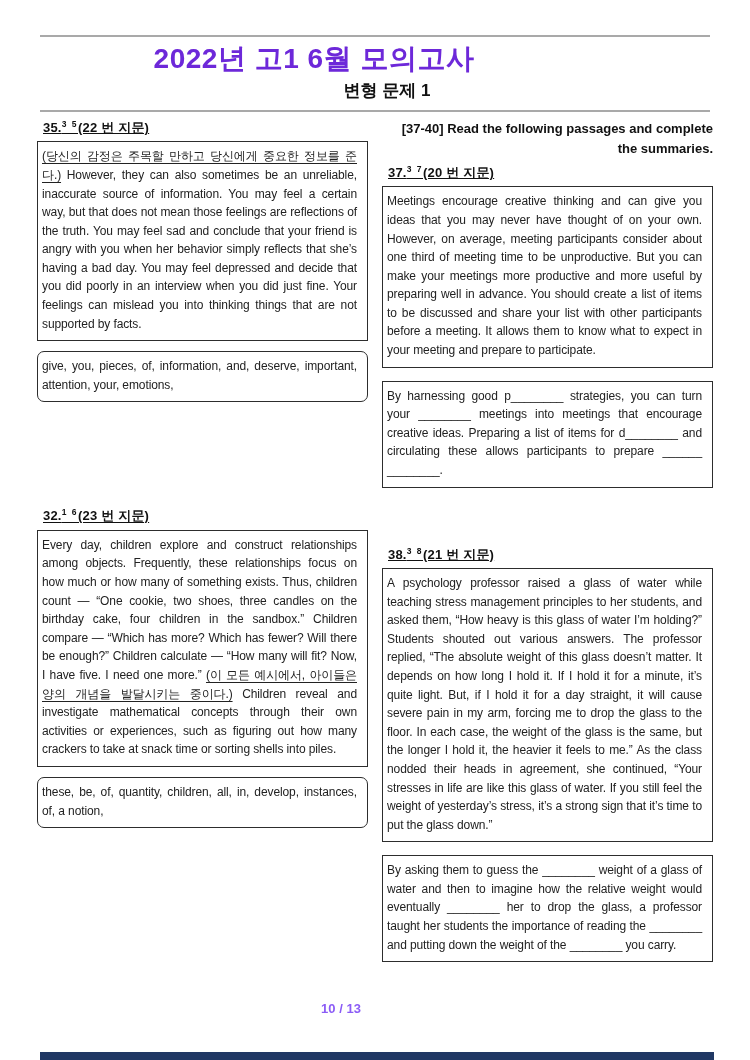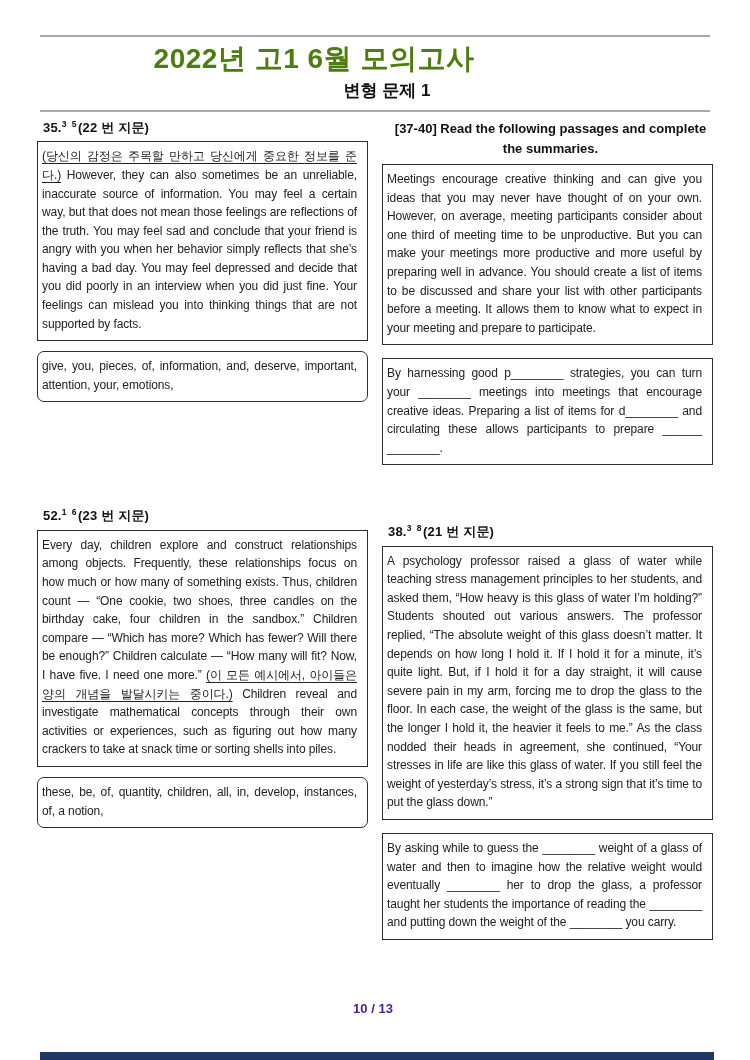--- a/index.html
+++ b/index.html
@@ -25,21 +25,21 @@
   .rule-top { top: 35px; }
   .rule-mid { top: 110px; }
   .title {
     position: absolute;
     top: 40px; left: 0;
     width: 628px;
     text-align: center;
     font-size: 28px;
     font-weight: bold;
     letter-spacing: 0.5px;
-    color: #4d7c0f;
+    color: #6d28d9;
   }
   .subtitle {
     position: absolute;
     top: 79px; left: 12px;
     width: 750px;
     text-align: center;
     font-size: 17px;
     font-weight: bold;
     color: #111;
   }
@@ -49,32 +49,33 @@
     width: 331px;
   }
   .col-left  { left: 37px; }
   .col-right { left: 382px; }
   .q-heading {
     font-size: 13px;
     font-weight: bold;
     margin: 0 0 4px 6px;
     letter-spacing: 0.2px;
     color: #111;
+    text-decoration: underline;
   }
   .q-heading sup {
     font-size: 8.5px;
     letter-spacing: 1.5px;
     font-weight: bold;
   }
   .instruction {
     font-size: 13px;
     font-weight: bold;
     line-height: 20px;
     margin: 0 0 5px 6px;
-    text-align: center;
+    text-align: right;
     color: #111;
   }
   .box {
     border: 1.5px solid #2d2d2d;
     padding: 5px 10px 7px 4px;
     font-size: 12px;
     line-height: 18.6px;
     text-align: justify;
     letter-spacing: -0.1px;
     color: #222;
@@ -89,22 +90,21 @@
     text-underline-offset: 3px;
     text-decoration-thickness: 1px;
   }
   .page-num {
     position: absolute;
     top: 1001px; left: 0;
     width: 682px;
     text-align: center;
     font-size: 13px;
     font-weight: bold;
-    color: #4c1d95;
-    margin-left: 32px;
+    color: #8b5cf6;
   }
   .footer-bar {
     position: absolute;
     left: 40px;
     bottom: 0;
     width: 674px;
     height: 8px;
     background: #203864;
   }
 </style>
@@ -128,56 +128,59 @@
 
     <div class="box">
       <span class="underline-ko">(당신의 감정은 주목할 만하고 당신에게 중요한 정보를 준다.)</span><span> However, they can also sometimes be an unreliable, inaccurate source of information. You may feel a certain way, but that does not mean those feelings are reflections of the truth. You may feel sad and conclude that your friend is angry with you when her behavior simply reflects that she’s having a bad day. You may feel depressed and decide that you did poorly in an interview when you did just fine. Your feelings can mislead you into thinking things that are not supported by facts.</span>
     </div>
 
     <div class="box wordbox">
       <span>give, you, pieces, of, information, and, deserve, important, attention, your, emotions,</span>
     </div>
 
     <div class="q-heading gap-l">
-      <span>52.</span><sup>1 6</sup><span>(23 번 지문)</span>
+      <span>32.</span><sup>1 6</sup><span>(23 번 지문)</span>
     </div>
 
     <div class="box">
       <span>Every day, children explore and construct relationships among objects. Frequently, these relationships focus on how much or how many of something exists. Thus, children count — “One cookie, two shoes, three candles on the birthday cake, four children in the sandbox.” Children compare — “Which has more? Which has fewer? Will there be enough?” Children calculate — “How many will fit? Now, I have five. I need one more.” </span><span class="underline-ko">(이 모든 예시에서, 아이들은 양의 개념을 발달시키는 중이다.)</span><span> Children reveal and investigate mathematical concepts through their own activities or experiences, such as figuring out how many crackers to take at snack time or sorting shells into piles.</span>
     </div>
 
     <div class="box wordbox">
       <span>these, be, of, quantity, children, all, in, develop, instances, of, a notion,</span>
     </div>
 
   </div>
 
   <div class="col col-right">
 
     <div class="instruction">[37-40] Read the following passages and complete the summaries.</div>
 
+    <div class="q-heading">
+      <span>37.</span><sup>3 7</sup><span>(20 번 지문)</span>
+    </div>
 
     <div class="box">
       <span>Meetings encourage creative thinking and can give you ideas that you may never have thought of on your own. However, on average, meeting participants consider about one third of meeting time to be unproductive. But you can make your meetings more productive and more useful by preparing well in advance. You should create a list of items to be discussed and share your list with other participants before a meeting. It allows them to know what to expect in your meeting and prepare to participate.</span>
     </div>
 
     <div class="box summarybox">
       <span>By harnessing good p________ strategies, you can turn your ________ meetings into meetings that encourage creative ideas. Preparing a list of items for d________ and circulating these allows participants to prepare ______ ________.</span>
     </div>
 
     <div class="q-heading gap-r">
       <span>38.</span><sup>3 8</sup><span>(21 번 지문)</span>
     </div>
 
     <div class="box">
       <span>A psychology professor raised a glass of water while teaching stress management principles to her students, and asked them, “How heavy is this glass of water I’m holding?” Students shouted out various answers. The professor replied, “The absolute weight of this glass doesn’t matter. It depends on how long I hold it. If I hold it for a minute, it’s quite light. But, if I hold it for a day straight, it will cause severe pain in my arm, forcing me to drop the glass to the floor. In each case, the weight of the glass is the same, but the longer I hold it, the heavier it feels to me.” As the class nodded their heads in agreement, she continued, “Your stresses in life are like this glass of water. If you still feel the weight of yesterday’s stress, it’s a strong sign that it’s time to put the glass down.”</span>
     </div>
 
     <div class="box summarybox">
-      <span>By asking while to guess the ________ weight of a glass of water and then to imagine how the relative weight would eventually ________ her to drop the glass, a professor taught her students the importance of reading the ________ and putting down the weight of the ________ you carry.</span>
+      <span>By asking them to guess the ________ weight of a glass of water and then to imagine how the relative weight would eventually ________ her to drop the glass, a professor taught her students the importance of reading the ________ and putting down the weight of the ________ you carry.</span>
     </div>
 
   </div>
 
   <div class="page-num">10 / 13</div>
 
   <div class="footer-bar"></div>
 
 </div>
 

